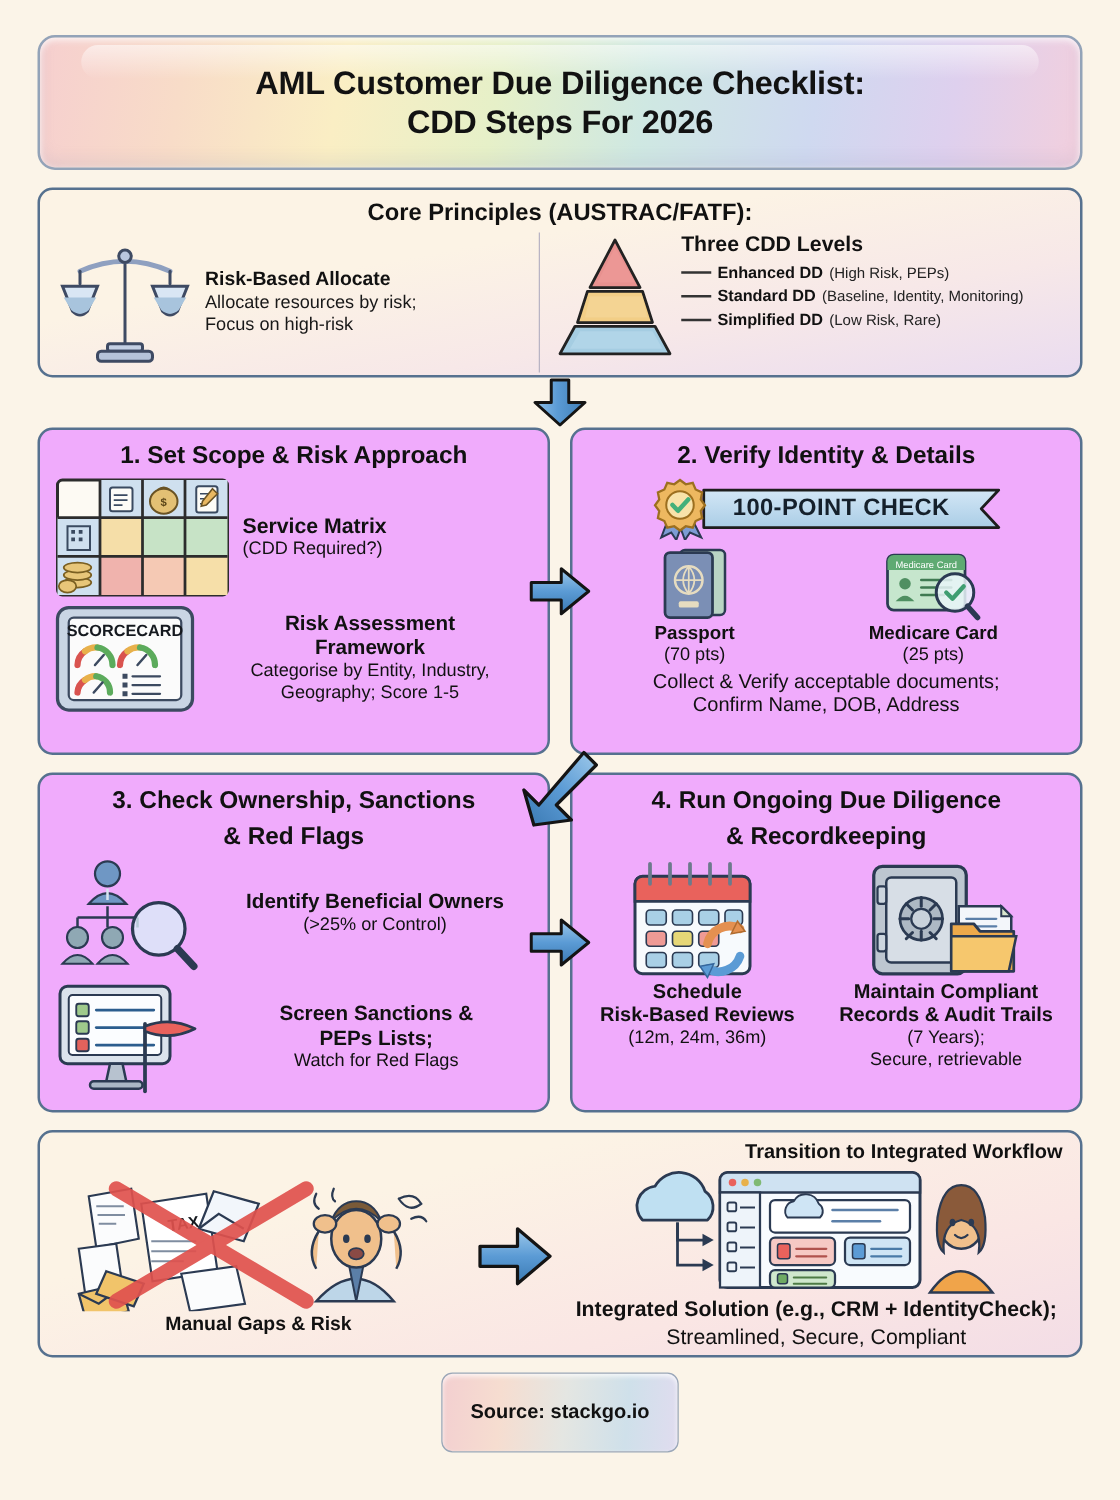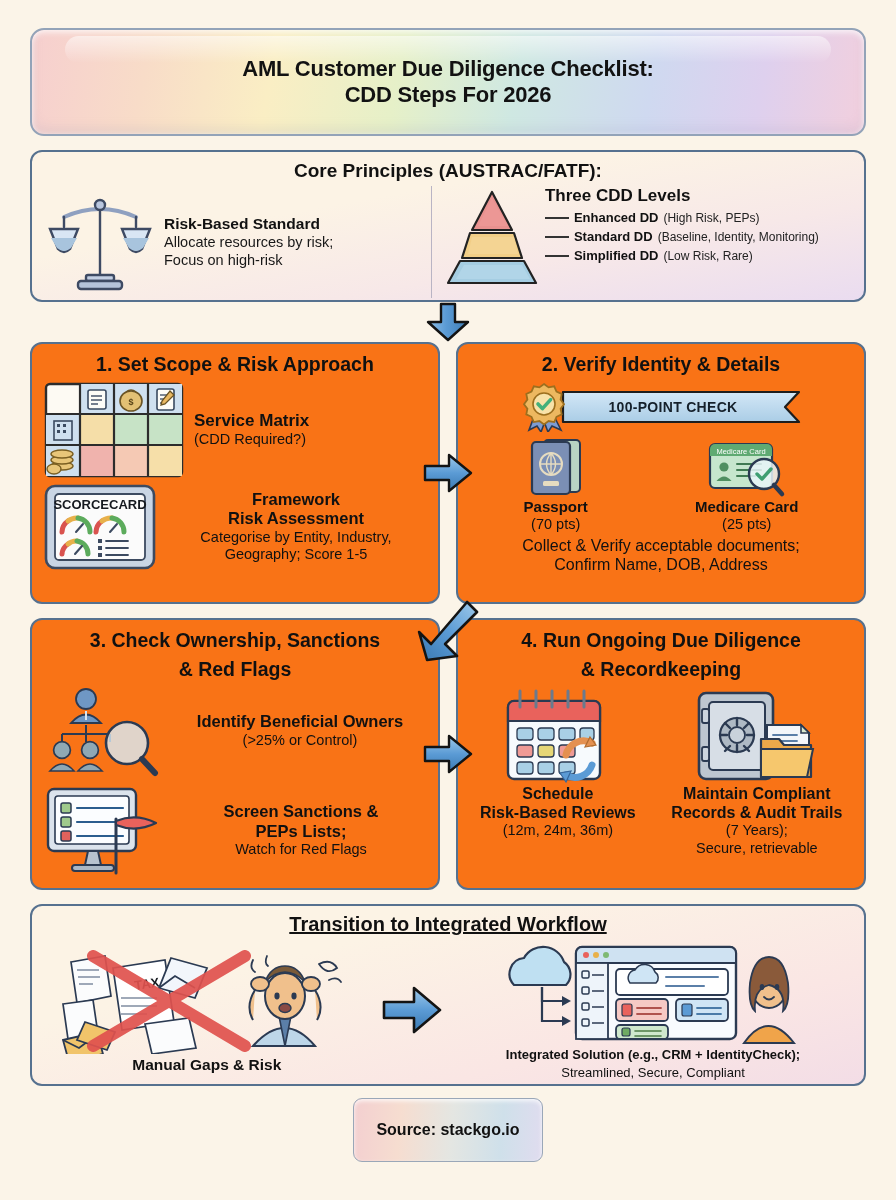--- a/index.html
+++ b/index.html
@@ -40,35 +40,35 @@
                 inset 0 -6px 12px rgba(150,150,180,.16);
     overflow: hidden;
     flex: none;
   }
   .title-banner::after{
     content:"";position:absolute;left:4%;top:6%;width:92%;height:26%;
     background:linear-gradient(180deg,rgba(255,255,255,.55),rgba(255,255,255,0));
     border-radius:14px;pointer-events:none;
   }
   .title-line {
-    font-size: 22px;
+    font-size: 26px;
     font-weight: bold;
     color: #121212;
     letter-spacing: -.2px;
     line-height: 1.2;
     text-align: center;
     position: relative;
     z-index: 2;
   }
 
   
   .panel {
     border: 2.5px solid #56718f;
     border-radius: 12px;
-    background: #f97316;
+    background: #f0abfc;
     position: relative;
   }
 
   
   .core-panel {
     margin-top: 14px;
     height: 152px;
     background: linear-gradient(170deg, #fcf3e5 36%, #f7e8e8 68%, #eadcf0 100%);
     padding: 8px 14px 6px 14px;
     flex: none;
@@ -120,27 +120,27 @@
   }
 
   
   .transition-panel {
     margin-top: 14px;
     height: 182px;
     background: linear-gradient(165deg, #fcf3e5 30%, #fae6e4 72%, #f3dde6 100%);
     padding: 7px 14px;
     flex: none;
   }
-  .transition-head { text-align: center; font-size: 20px; font-weight: bold; color: #111; text-decoration: underline; }
+  .transition-head { text-align: right; font-size: 16px; font-weight: bold; color: #111; }
   .transition-body { display: flex; align-items: center; height: 148px; }
   .trans-left { width: 40%; display:flex; flex-direction:column; align-items:center; }
   .trans-arrow { width: 11%; display: flex; justify-content: center; }
   .trans-right { width: 49%; display:flex; flex-direction:column; align-items:center; }
   .trans-cap { font-size: 15.5px; font-weight: bold; color: #111; margin-top: 2px; }
-  .trans-cap-r { font-size: 13px; font-weight: bold; color: #111; text-align:center; line-height:1.2; margin-top:2px;}
+  .trans-cap-r { font-size: 17px; font-weight: bold; color: #111; text-align:center; line-height:1.2; margin-top:2px;}
 
   
   .footer { margin-top: 12px; display: flex; justify-content: center; flex:none; }
   .source-badge {
     border: 1.6px solid #9aa7b8;
     border-radius: 9px;
     padding: 22px 22px;
     font-size: 16px; font-weight: bold; color: #111;
     background: linear-gradient(95deg,#f3cfd0 0%, #f6ddd0 25%, #e4e6e2 52%, #cfe0ea 78%, #e0dcef 100%);
     box-shadow: inset 0 2px 4px rgba(255,255,255,.8);
@@ -175,21 +175,21 @@
               <path d="M4 38 L32 38 L24 58 Q18 64 12 58 Z" fill="#d9e6f4"></path>
               <path d="M76 38 L104 38 L96 58 Q90 64 84 58 Z" fill="#d9e6f4"></path>
               <rect x="40" y="84" width="28" height="6" rx="2" fill="#c3cfe3"></rect>
               <rect x="32" y="90" width="44" height="8" rx="3" fill="#b5c3da"></rect>
             </g>
             <path d="M5 47 L31 47 L25 57 Q18 63 11 57 Z" fill="#a8c4dd"></path>
             <path d="M77 47 L103 47 L97 57 Q90 63 83 57 Z" fill="#a8c4dd"></path>
           </svg>
         </span>
         <div>
-          <div class="core-txt-h">Risk-Based Standard</div>
+          <div class="core-txt-h">Risk-Based Allocate</div>
           <div class="core-txt-b">Allocate resources by risk;</div>
           <div class="core-txt-b">Focus on high-risk</div>
         </div>
       </div>
 
       <div class="core-right">
 
         <span>
           <svg width="96" height="100" viewBox="0 0 96 100">
             <g stroke="#222" stroke-width="2.2" stroke-linejoin="round">
@@ -336,22 +336,22 @@
               <rect x="54" y="69" width="4" height="4"></rect>
               </g>
             <g stroke="#3c4a60" stroke-width="1.8" stroke-linecap="round">
               <path d="M62 57 h22"></path>
                 <path d="M62 64 h22"></path>
                 <path d="M62 71 h22"></path>
               </g>
           </svg>
         </span>
         <div class="center-txt" style="flex:1;">
+          <div class="step-sub" style="font-size:16.5px;">Risk Assessment</div>
           <div class="step-sub" style="font-size:16.5px;">Framework</div>
-          <div class="step-sub" style="font-size:16.5px;">Risk Assessment</div>
           <div class="step-sub-light">Categorise by Entity, Industry,</div>
           <div class="step-sub-light">Geography; Score 1-5</div>
         </div>
       </div>
     </div>
 
     <div class="arrow-right-mid">
       <span>
         <svg width="50" height="42" viewBox="0 0 50 42">
           <defs>
@@ -383,21 +383,21 @@
           <svg width="240" height="36" viewBox="0 0 240 36">
             <defs>
                 <linearGradient id="rg" x1="0" y1="0" x2="0" y2="1">
               <stop offset="0" stop-color="#d3e7f6"></stop>
                   <stop offset="1" stop-color="#aacde6"></stop>
                 </linearGradient>
               </defs>
             <path d="M2 3 L238 3 L224 18 L238 33 L2 33 Z" fill="url(#rg)" stroke="#1d1d1d" stroke-width="2.2" stroke-linejoin="round"></path>
           </svg>
           <span style="position:absolute;left:0;top:0;width:224px;height:36px;display:flex;align-items:center;justify-content:center;
-                       font-size:14px;font-weight:bold;color:#15202b;letter-spacing:.3px;">100-POINT CHECK</span>
+                       font-size:19px;font-weight:bold;color:#15202b;letter-spacing:.3px;">100-POINT CHECK</span>
         </span>
       </div>
 
       <div style="display:flex;justify-content:space-around;align-items:flex-end;margin-top:2px;">
         <div class="center-txt">
           <span>
             <svg width="56" height="62" viewBox="0 0 56 62" style="margin:0 auto;">
               <rect x="16" y="4" width="36" height="52" rx="4" fill="#b9d4c4" stroke="#2b3a52" stroke-width="2"></rect>
               <rect x="4" y="6" width="38" height="52" rx="4" fill="#7b8fb5" stroke="#2b3a52" stroke-width="2.2"></rect>
               <circle cx="23" cy="28" r="11" fill="none" stroke="#e6dcc0" stroke-width="2"></circle>

